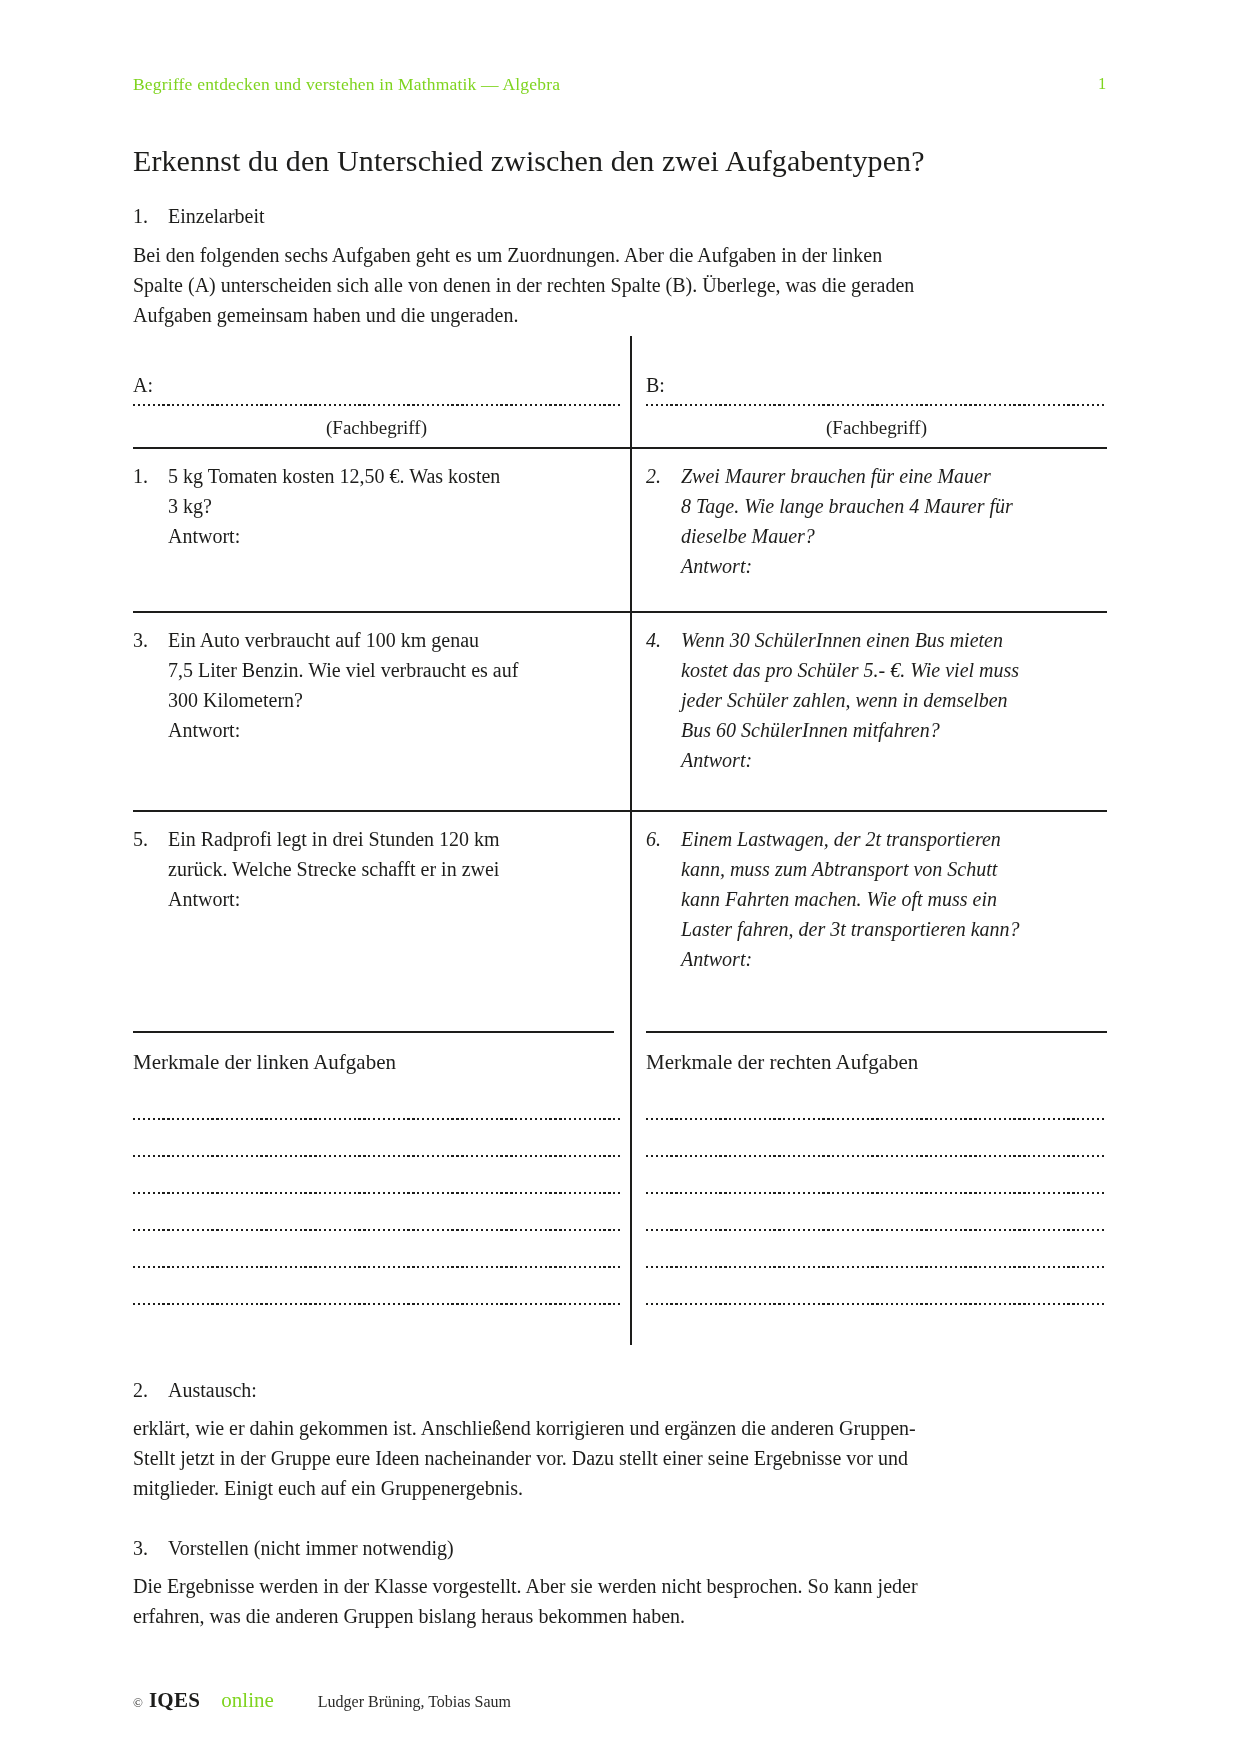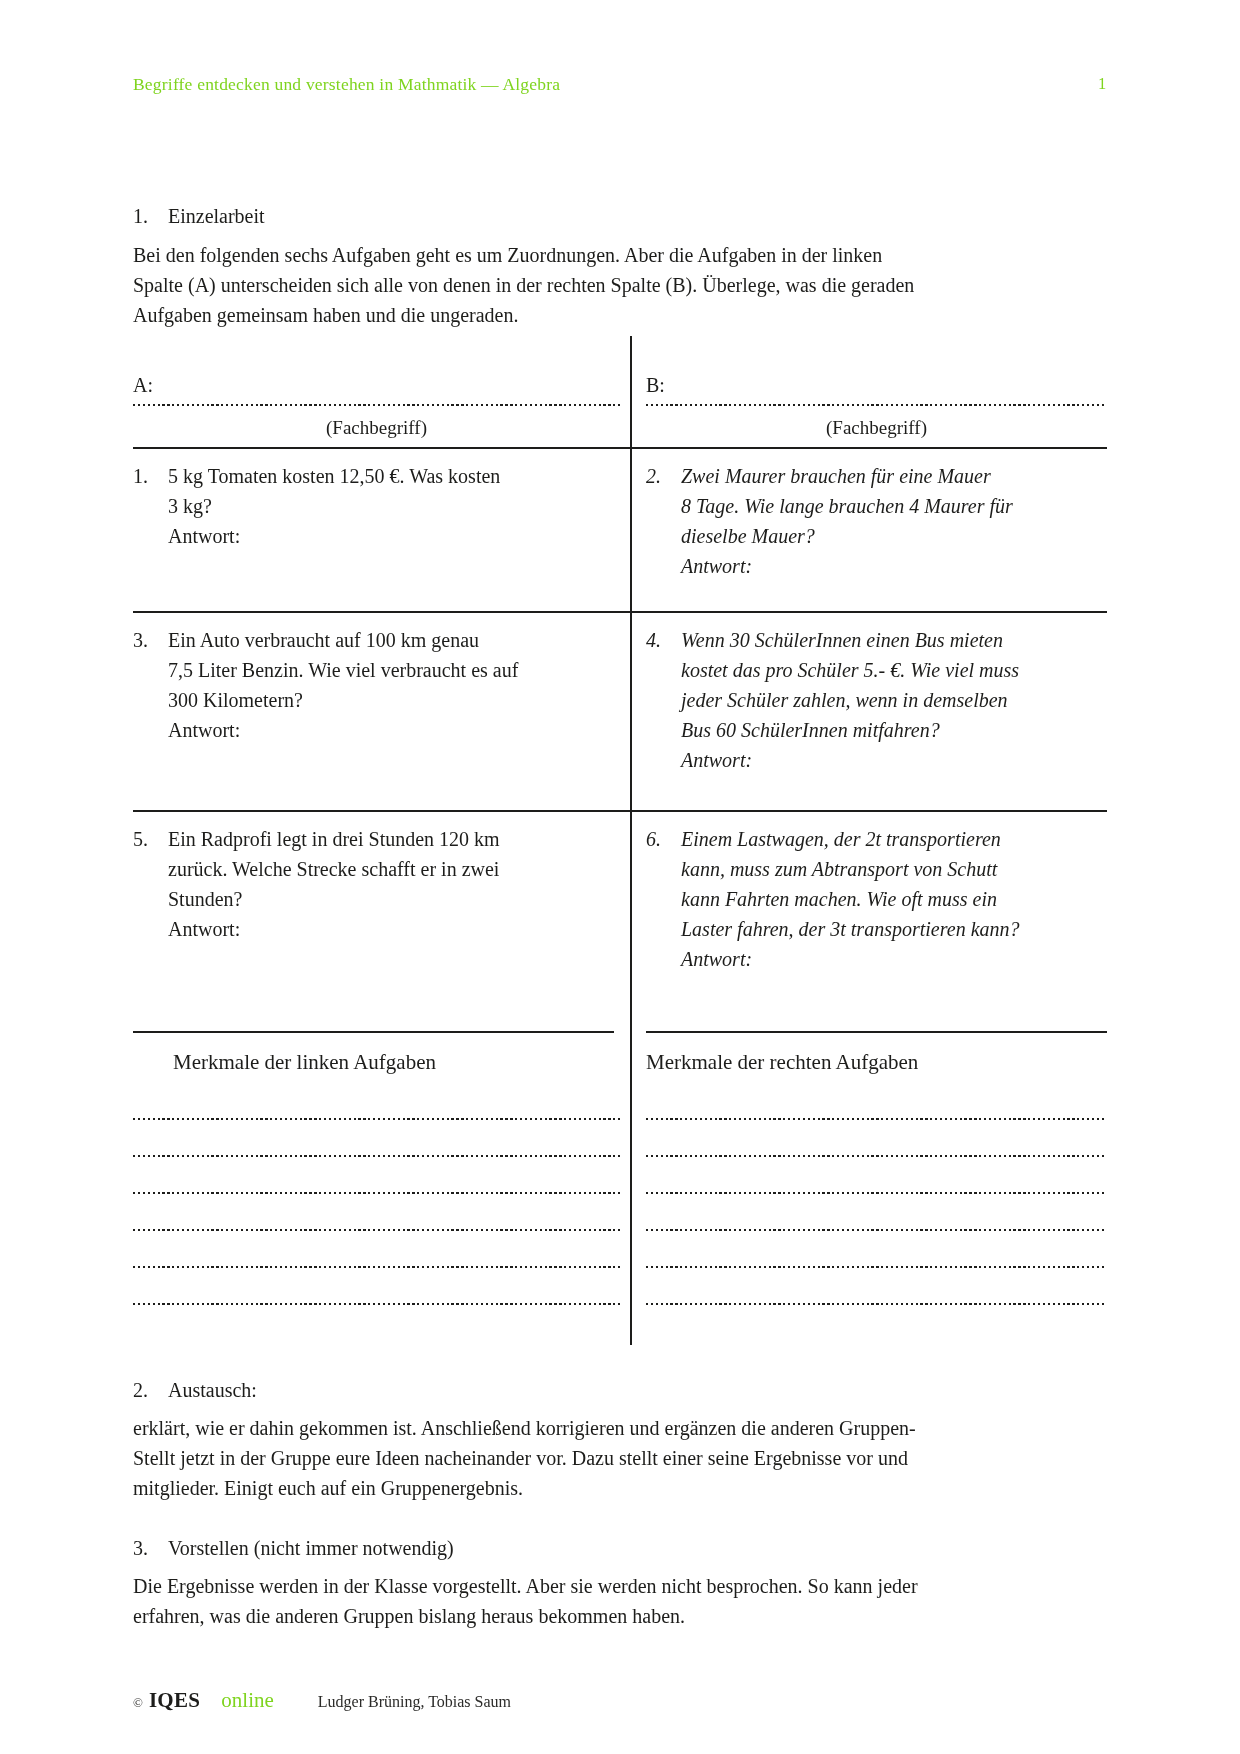--- a/index.html
+++ b/index.html
@@ -64,41 +64,42 @@
   .task-2{left:646px;top:461px;width:461px;}
   .task-3{left:133px;top:625px;width:487px;}
   .task-4{left:646px;top:625px;width:461px;}
   .task-5{left:133px;top:824px;width:487px;}
   .task-6{left:646px;top:824px;width:461px;}
 
   
   .merk-line-left{left:133px;top:1031px;width:481px;height:2px;background:var(--ink);}
   .merk-line-right{left:646px;top:1031px;width:461px;height:2px;background:var(--ink);}
   .merk-head{font-size:21px;}
-  .merk-head-left{left:133px;top:1050px;margin-left:40px;}
+  .merk-head-left{left:133px;top:1050px;}
   .merk-head-right{left:646px;top:1050px;}
   .writing-lines-left{left:133px;top:1118px;width:487px;}
   .writing-lines-right{left:646px;top:1118px;width:461px;}
   .writing-lines .dotline{height:2px;margin-bottom:35px;background-image:repeating-linear-gradient(to right,var(--ink) 0 2.2px,transparent 2.2px 4.9px);}
 
   
   .footer{left:133px;top:1688px;display:flex;align-items:baseline;}
   .footer .copy{font-size:13px;margin-right:6px;color:#3a3a38;}
   .footer .iqes{font-size:21px;font-weight:bold;letter-spacing:.3px;}
   .footer .online{font-size:21px;color:var(--accent);margin-left:21px;}
   .footer .authors{font-size:16px;margin-left:44px;color:#2b2b29;}
 </style>
 </head>
 <body>
 
 <div class="page">
 
   <div class="abs doc-header">Begriffe entdecken und verstehen in Mathmatik  —  Algebra</div>
   <div class="abs page-num">1</div>
 
+  <div class="abs doc-title">Erkennst du den Unterschied zwischen den zwei Aufgabentypen?</div>
 
   <div class="abs sec sec-1">
     <span class="num">1.</span>
     <span>Einzelarbeit</span>
   </div>
   <div class="abs para para-1">
       <div>Bei den folgenden sechs Aufgaben geht es um Zuordnungen. Aber die Aufgaben in der linken</div>
       <div>Spalte (A) unterscheiden sich alle von denen in der rechten Spalte (B). Überlege, was die geraden</div>
       <div>Aufgaben gemeinsam haben und die ungeraden.</div>
     </div>
@@ -149,21 +150,20 @@
         <div>jeder Schüler zahlen, wenn in demselben</div>
         <div>Bus 60 SchülerInnen mitfahren?</div>
         <div>Antwort:</div>
       </div>
   </div>
   <div class="abs task task-5">
     <span class="num">5.</span>
     <div class="tlines">
         <div>Ein Radprofi legt in drei Stunden 120 km</div>
         <div>zurück. Welche Strecke schafft er in zwei</div>
-        <div>Stunden?</div>
         <div>Antwort:</div>
       </div>
   </div>
   <div class="abs task italic task-6">
     <span class="num">6.</span>
     <div class="tlines">
         <div>Einem Lastwagen, der 2t transportieren</div>
         <div>kann, muss zum Abtransport von Schutt</div>
         <div>kann Fahrten machen. Wie oft muss ein</div>
         <div>Laster fahren, der 3t transportieren kann?</div>

